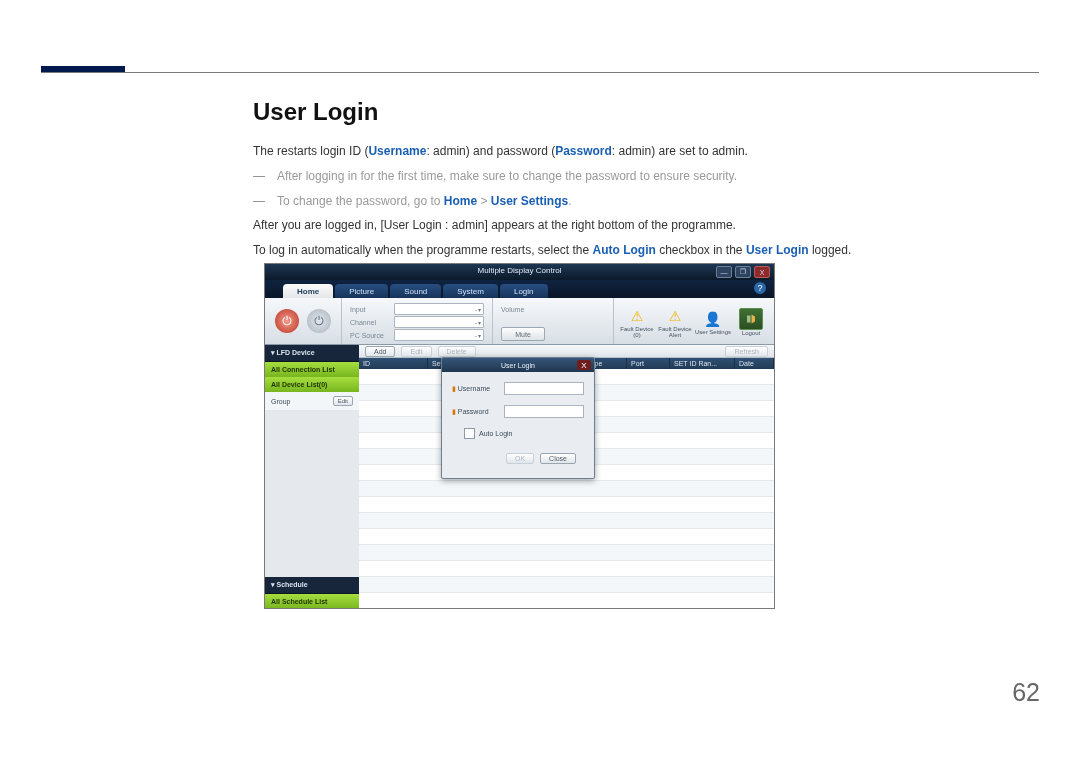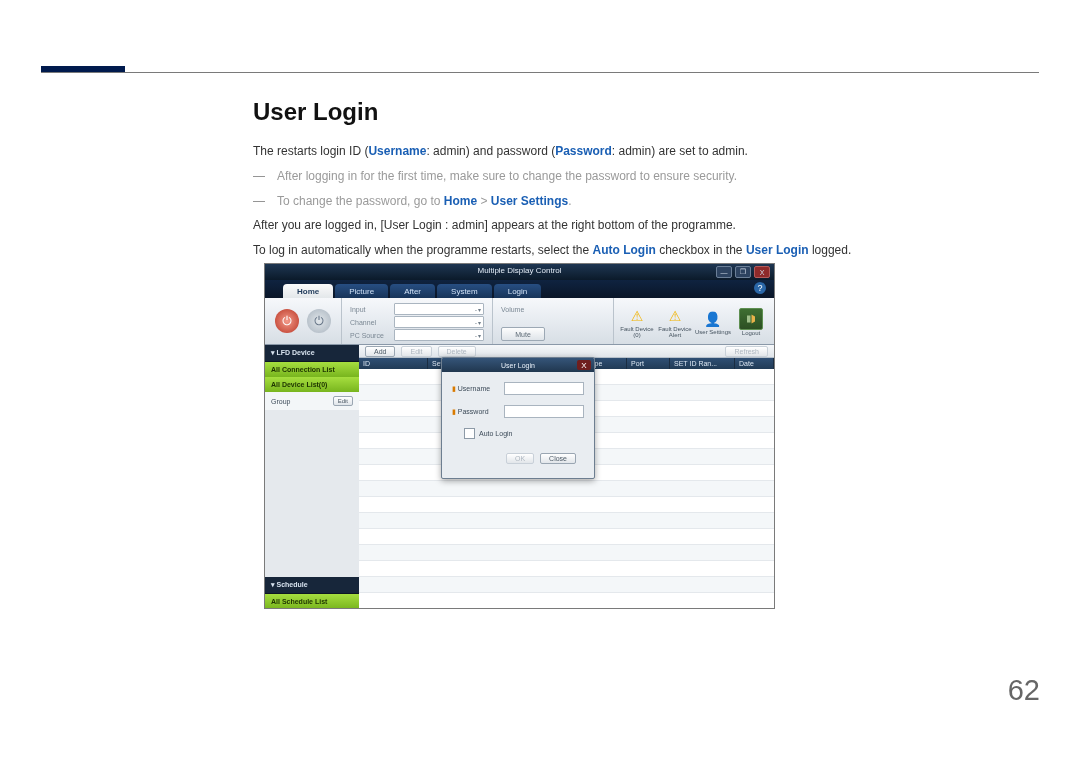--- a/index.html
+++ b/index.html
@@ -6,21 +6,21 @@
   .page{position:relative;width:1080px;height:731px}
   .topbar{position:absolute;left:41px;top:66px;width:998px;height:6px;border-bottom:1px solid #7a7a7a}
   .topbar-accent{position:absolute;left:41px;top:66px;width:84px;height:6px;background:#001a4d}
   .body{position:absolute;left:253px;top:98px;width:760px}
   h1{font-size:24px;font-weight:700;margin:0 0 14px 0;color:#111}
   .line{font-size:12px;line-height:1.9;color:#333;margin:0 0 2px 0}
   .note{color:#9a9a9a}
   .blue{color:#1a5fb4;font-weight:700}
   .bold{font-weight:400}
   .dash{display:inline-block;width:24px;color:#888;text-align:left}
-  .pagenum{position:absolute;right:40px;bottom:24px;font-size:29px;color:#666}
+  .pagenum{position:absolute;right:40px;bottom:24px;font-size:25px;color:#666}
   
   .shot{position:absolute;left:264px;top:263px;width:509px;height:344px;border:1px solid #7a7a7a;background:#701a75;overflow:hidden}
   .titlebar{height:16px;background:linear-gradient(#1e3652,#0b1a2a);color:#dfe8f3;font-size:8px;position:relative}
   .titlebar .ttl{position:absolute;left:0;right:0;text-align:center;top:2px}
   .winbtns{position:absolute;right:4px;top:2px;display:flex;gap:3px}
   .winbtn{width:14px;height:10px;background:#2d4360;border:1px solid #6b7f97;border-radius:2px;display:flex;align-items:center;justify-content:center;color:#cfd9e6;font-size:7px;cursor:pointer}
   .winbtn.close{background:#8f2a2a;border-color:#b35a5a}
   .tabbar{height:18px;background:linear-gradient(#0f2340,#0a1628);display:flex;align-items:flex-end;padding-left:18px;position:relative}
   .tab{font-size:8px;color:#cfe0f5;padding:3px 14px 2px;border-top-left-radius:4px;border-top-right-radius:4px;margin-right:2px;background:linear-gradient(#274e82,#173459);cursor:pointer}
   .tab.active{background:linear-gradient(#fbfbfb,#e3e7ea);color:#1f3a5a;font-weight:700}
@@ -113,21 +113,21 @@
       <div class="winbtns">
         <div class="winbtn">—</div>
         <div class="winbtn">❐</div>
         <div class="winbtn close">X</div>
       </div>
     </div>
 
     <div class="tabbar">
       <div class="tab active">Home</div>
       <div class="tab">Picture</div>
-      <div class="tab">After</div>
+      <div class="tab">Sound</div>
       <div class="tab">System</div>
       <div class="tab">Login</div>
       <div class="help">?</div>
     </div>
 
     <div class="ribbon">
       <div class="pwr">
         <div class="pwrbtn pwr-on">
           <span>⏻</span>
         </div>

